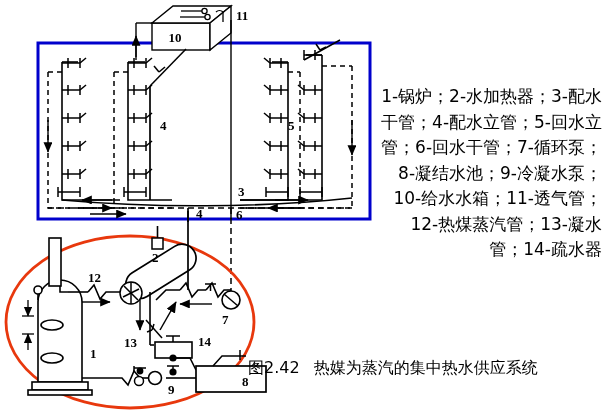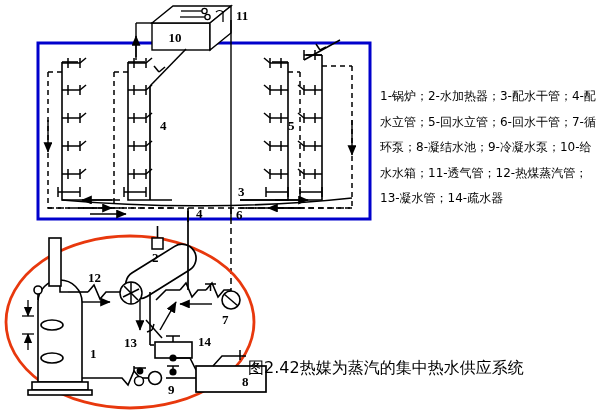--- a/index.html
+++ b/index.html
@@ -22,38 +22,38 @@
   }
   #stage svg {
     position: absolute;
     left: 0; top: 0;
   }
   .legend-block {
     position: absolute;
     left: 380px;
     top: 84px;
     width: 222px;
-    font-size: 12px;
+    font-size: 17px;
     line-height: 25.5px;
     color: #000;
     font-family: "DejaVu Sans", "Liberation Sans", sans-serif;
     letter-spacing: 0px;
     white-space: normal;
-    text-align: left;
+    text-align: right;
   }
   .caption-block {
     position: absolute;
     left: 248px;
     top: 358px;
     font-size: 16px;
     color: #000;
     font-family: "DejaVu Sans", "Liberation Sans", sans-serif;
     white-space: nowrap;
   }
-  .caption-num { }
+  .caption-num { margin-right: 14px; }
 </style>
 </head>
 <body>
 
 <div id="stage">
 
   <svg width="608" height="414" viewBox="0 0 608 414">
 
     <defs>
       <marker id="ar" markerWidth="9" markerHeight="9" refX="7" refY="3.2" orient="auto">

